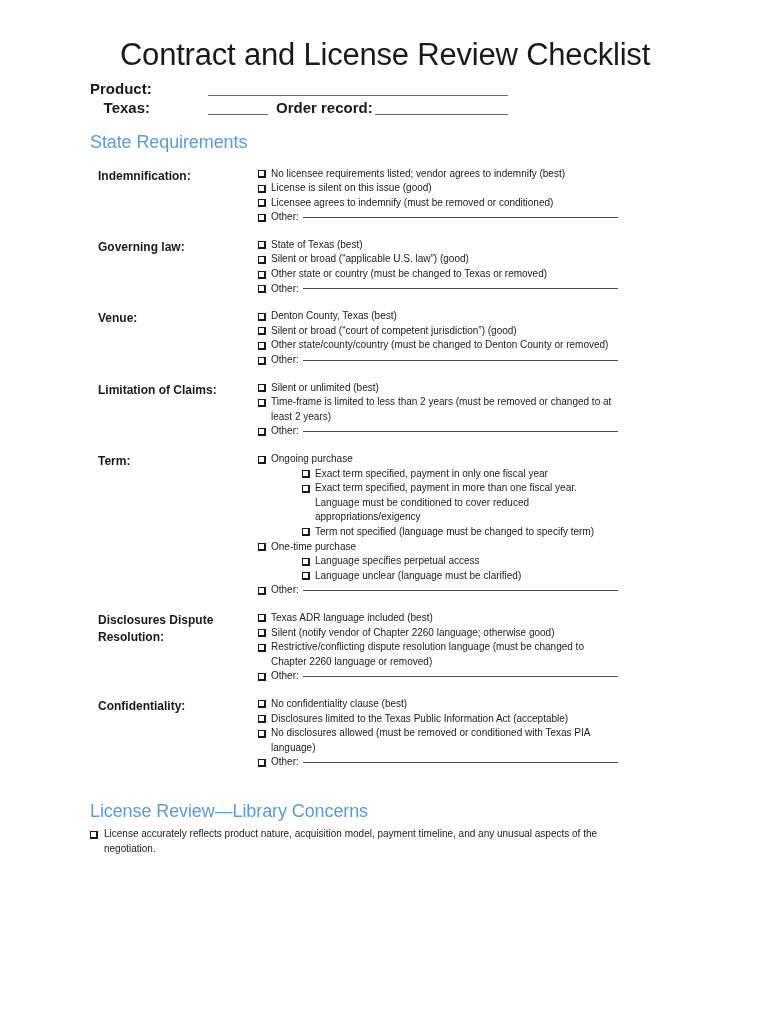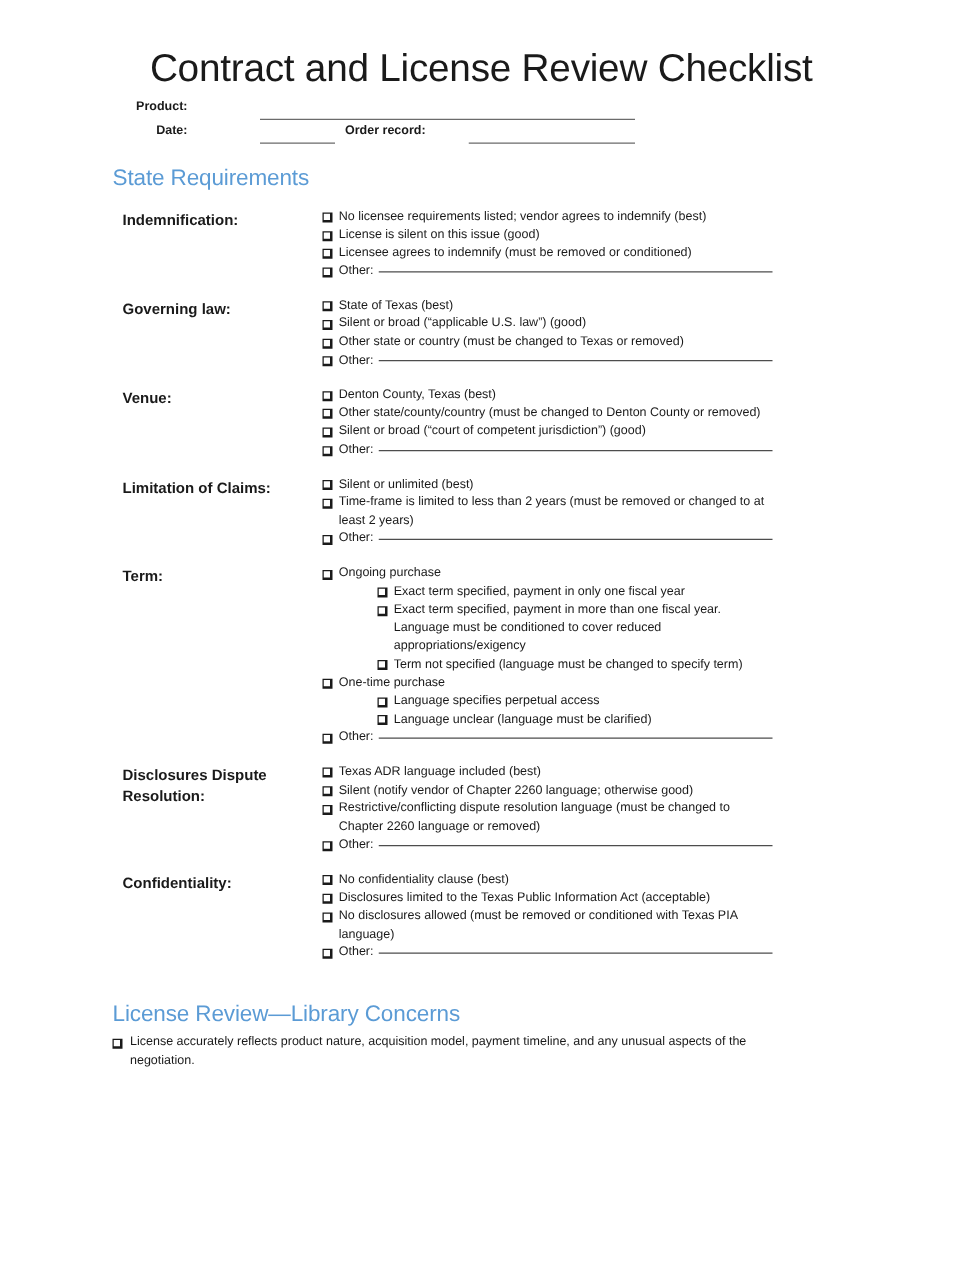--- a/index.html
+++ b/index.html
@@ -40,21 +40,21 @@
   
   .formfields {
     position: absolute;
     left: 0;
     top: 80px;
     width: 770px;
   }
   .ff-row {
     position: relative;
     height: 19px;
-    font-size: 10px;
+    font-size: 15px;
     font-weight: bold;
     color: #1a1a1a;
   }
   .ff-label {
     position: absolute;
     text-align: right;
     white-space: nowrap;
   }
   .ff-label.product { left: 90px; width: 60px; }
   .ff-label.date    { left: 90px; width: 60px; }
@@ -169,21 +169,21 @@
 <div class="page">
 
   <div class="doc-title">Contract and License Review Checklist</div>
 
   <div class="formfields">
     <div class="ff-row">
       <span class="ff-label product">Product:</span>
       <span class="ff-rule product"></span>
     </div>
     <div class="ff-row">
-      <span class="ff-label date">Date:</span>
+      <span class="ff-label date">Texas:</span>
       <span class="ff-rule date"></span>
       <span class="ff-label order">Order record:</span>
       <span class="ff-rule order"></span>
     </div>
   </div>
 
   <div class="body-area">
 
     <div class="heading-block">
       <div class="section-heading">State Requirements</div>
@@ -213,22 +213,22 @@
               <span class="cb"></span>
               <span class="opt-text">Other:</span>
               <span class="rule"></span>
             </div>
           </div>
         </div>
         <div class="group">
           <div class="group-label">Venue:</div>
           <div class="group-items">
             <div class="opt"><span class="cb"></span><span class="opt-text">Denton County, Texas (best)</span></div>
+            <div class="opt"><span class="cb"></span><span class="opt-text">Silent or broad (“court of competent jurisdiction”) (good)</span></div>
             <div class="opt"><span class="cb"></span><span class="opt-text">Other state/county/country (must be changed to Denton County or removed)</span></div>
-            <div class="opt"><span class="cb"></span><span class="opt-text">Silent or broad (“court of competent jurisdiction”) (good)</span></div>
             <div class="opt other">
               <span class="cb"></span>
               <span class="opt-text">Other:</span>
               <span class="rule"></span>
             </div>
           </div>
         </div>
         <div class="group">
           <div class="group-label">Limitation of Claims:</div>
           <div class="group-items">

